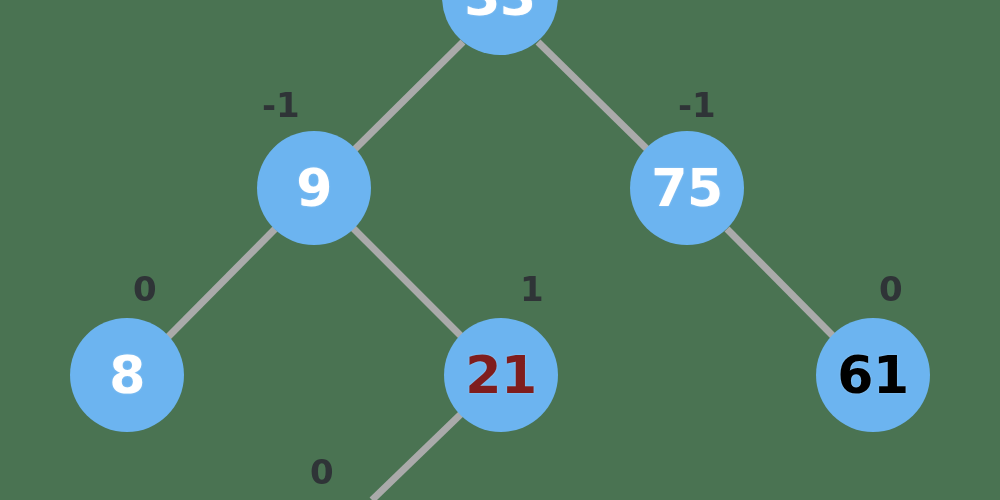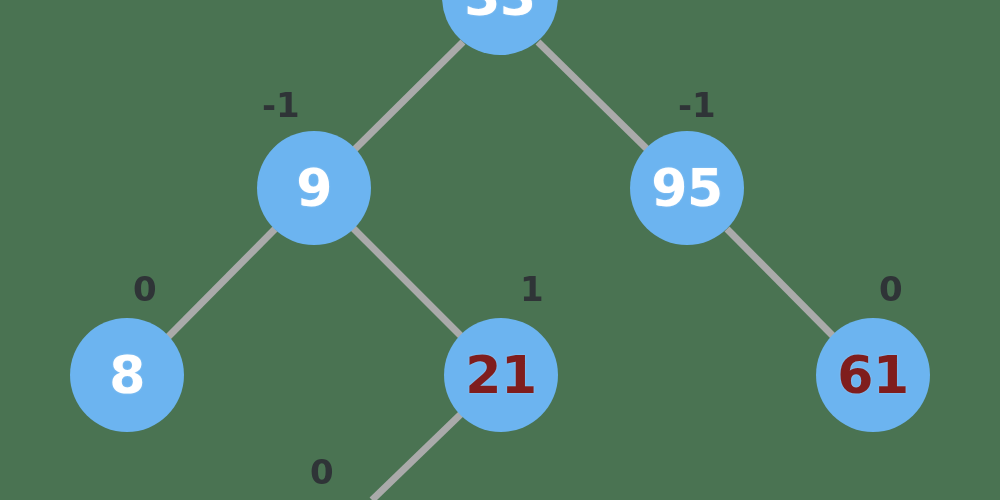--- a/index.html
+++ b/index.html
@@ -68,30 +68,30 @@
     </svg>
 
   <div id="node-layer">
       <div class="node" style="width: 116px; height: 116px; left: 442px; top: -61px; background: rgb(108, 180, 240);">
         <span class="node-label" style="font-size: 52px; color: rgb(255, 255, 255);">33</span>
       </div>
       <div class="node" style="width: 114px; height: 114px; left: 257px; top: 131px; background: rgb(108, 180, 240);">
         <span class="node-label" style="font-size: 52px; color: rgb(255, 255, 255);">9</span>
       </div>
       <div class="node" style="width: 114px; height: 114px; left: 630px; top: 131px; background: rgb(108, 180, 240);">
-        <span class="node-label" style="font-size: 52px; color: rgb(255, 255, 255);">95</span>
+        <span class="node-label" style="font-size: 52px; color: rgb(255, 255, 255);">75</span>
       </div>
       <div class="node" style="width: 114px; height: 114px; left: 70px; top: 318px; background: rgb(108, 180, 240);">
         <span class="node-label" style="font-size: 52px; color: rgb(255, 255, 255);">8</span>
       </div>
       <div class="node" style="width: 114px; height: 114px; left: 444px; top: 318px; background: rgb(108, 180, 240);">
         <span class="node-label" style="font-size: 52px; color: #7f1d1d;">21</span>
       </div>
       <div class="node" style="width: 114px; height: 114px; left: 816px; top: 318px; background: rgb(108, 180, 240);">
-        <span class="node-label" style="font-size: 52px; color: #7f1d1d;">61</span>
+        <span class="node-label" style="font-size: 52px; color: #000000;">61</span>
       </div>
     </div>
 
   <div id="label-layer">
       <div class="bf-label" style="left: 262px; top: 88px; color: rgb(47, 52, 55);">-1</div>
       <div class="bf-label" style="left: 678px; top: 88px; color: rgb(47, 52, 55);">-1</div>
       <div class="bf-label" style="left: 133px; top: 272px; color: rgb(47, 52, 55);">0</div>
       <div class="bf-label" style="left: 520px; top: 272px; color: rgb(47, 52, 55);">1</div>
       <div class="bf-label" style="left: 879px; top: 272px; color: rgb(47, 52, 55);">0</div>
       <div class="bf-label" style="left: 310px; top: 455px; color: rgb(47, 52, 55);">0</div>

